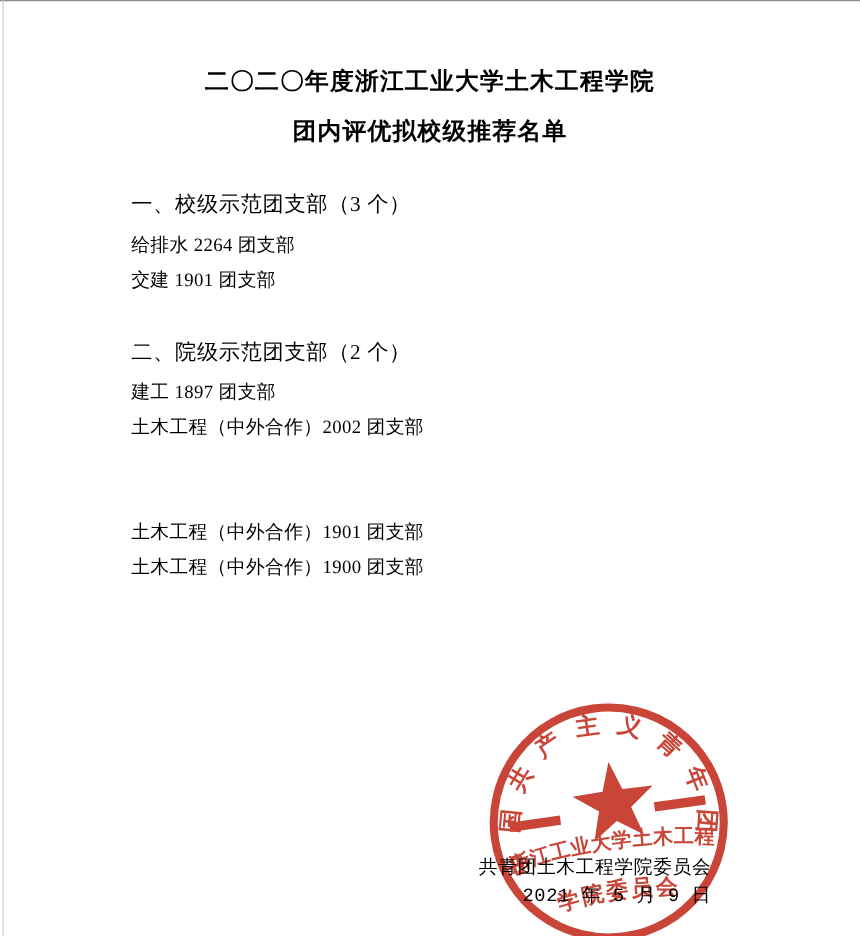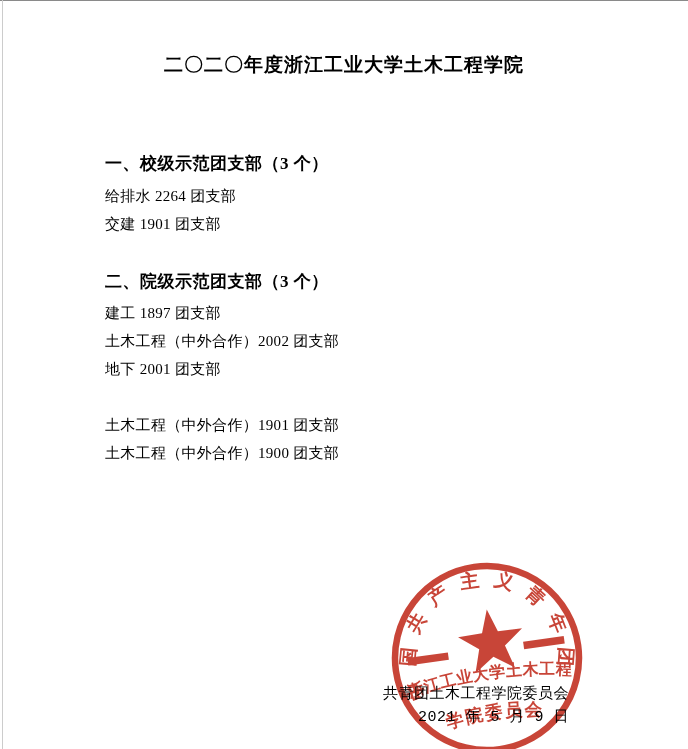--- a/index.html
+++ b/index.html
@@ -23,21 +23,21 @@
     position:absolute;left:0;width:688px;
     text-align:center;
     font-size:19px;font-weight:700;
     letter-spacing:1px;
     font-family:"Liberation Serif","DejaVu Serif",serif;
   }
   .title-1{top:52px;}
   .title-2{top:92px;}
   .section-heading{
     position:absolute;left:105px;
-    font-size:17px;font-weight:700;
+    font-size:17px;font-weight:400;
     letter-spacing:0.5px;
   }
   .list-item{
     position:absolute;left:105px;
     font-size:15px;font-weight:400;
     letter-spacing:0.3px;
   }
   .sig-line{
     position:absolute;right:119px;
     font-size:15px;
@@ -59,29 +59,29 @@
   }
 </style>
 </head>
 <body>
 
 <div class="page">
   <div class="edge-top"></div>
   <div class="edge-left"></div>
 
   <div class="doc-title title-1">二〇二〇年度浙江工业大学土木工程学院</div>
+  <div class="doc-title title-2">团内评优拟校级推荐名单</div>
 
   <div class="section-heading" style="top:152px">一、校级示范团支部（3 个）</div>
   <div class="list-item" style="top:187px">给排水 2264 团支部</div>
   <div class="list-item" style="top:215px">交建 1901 团支部</div>
 
-  <div class="section-heading" style="top:270px">二、院级示范团支部（3 个）</div>
+  <div class="section-heading" style="top:270px">二、院级示范团支部（2 个）</div>
   <div class="list-item" style="top:304px">建工 1897 团支部</div>
   <div class="list-item" style="top:332px">土木工程（中外合作）2002 团支部</div>
-  <div class="list-item" style="top:360px">地下 2001 团支部</div>
   <div class="list-item" style="top:416px">土木工程（中外合作）1901 团支部</div>
   <div class="list-item" style="top:444px">土木工程（中外合作）1900 团支部</div>
 
   <div class="sig-line sig-org">共青团土木工程学院委员会</div>
   <div class="sig-line sig-date">2021 年 5 月 9 日</div>
 
   <svg class="seal" viewBox="-100 -100 200 200">
     <defs>
       <path id="seal-arc-top" d="M -56 45 A 72 72 0 1 1 56 45" fill="none"></path>
       <path id="seal-arc-mid" d="M -79 28 Q 0 13 79 28" fill="none"></path>

